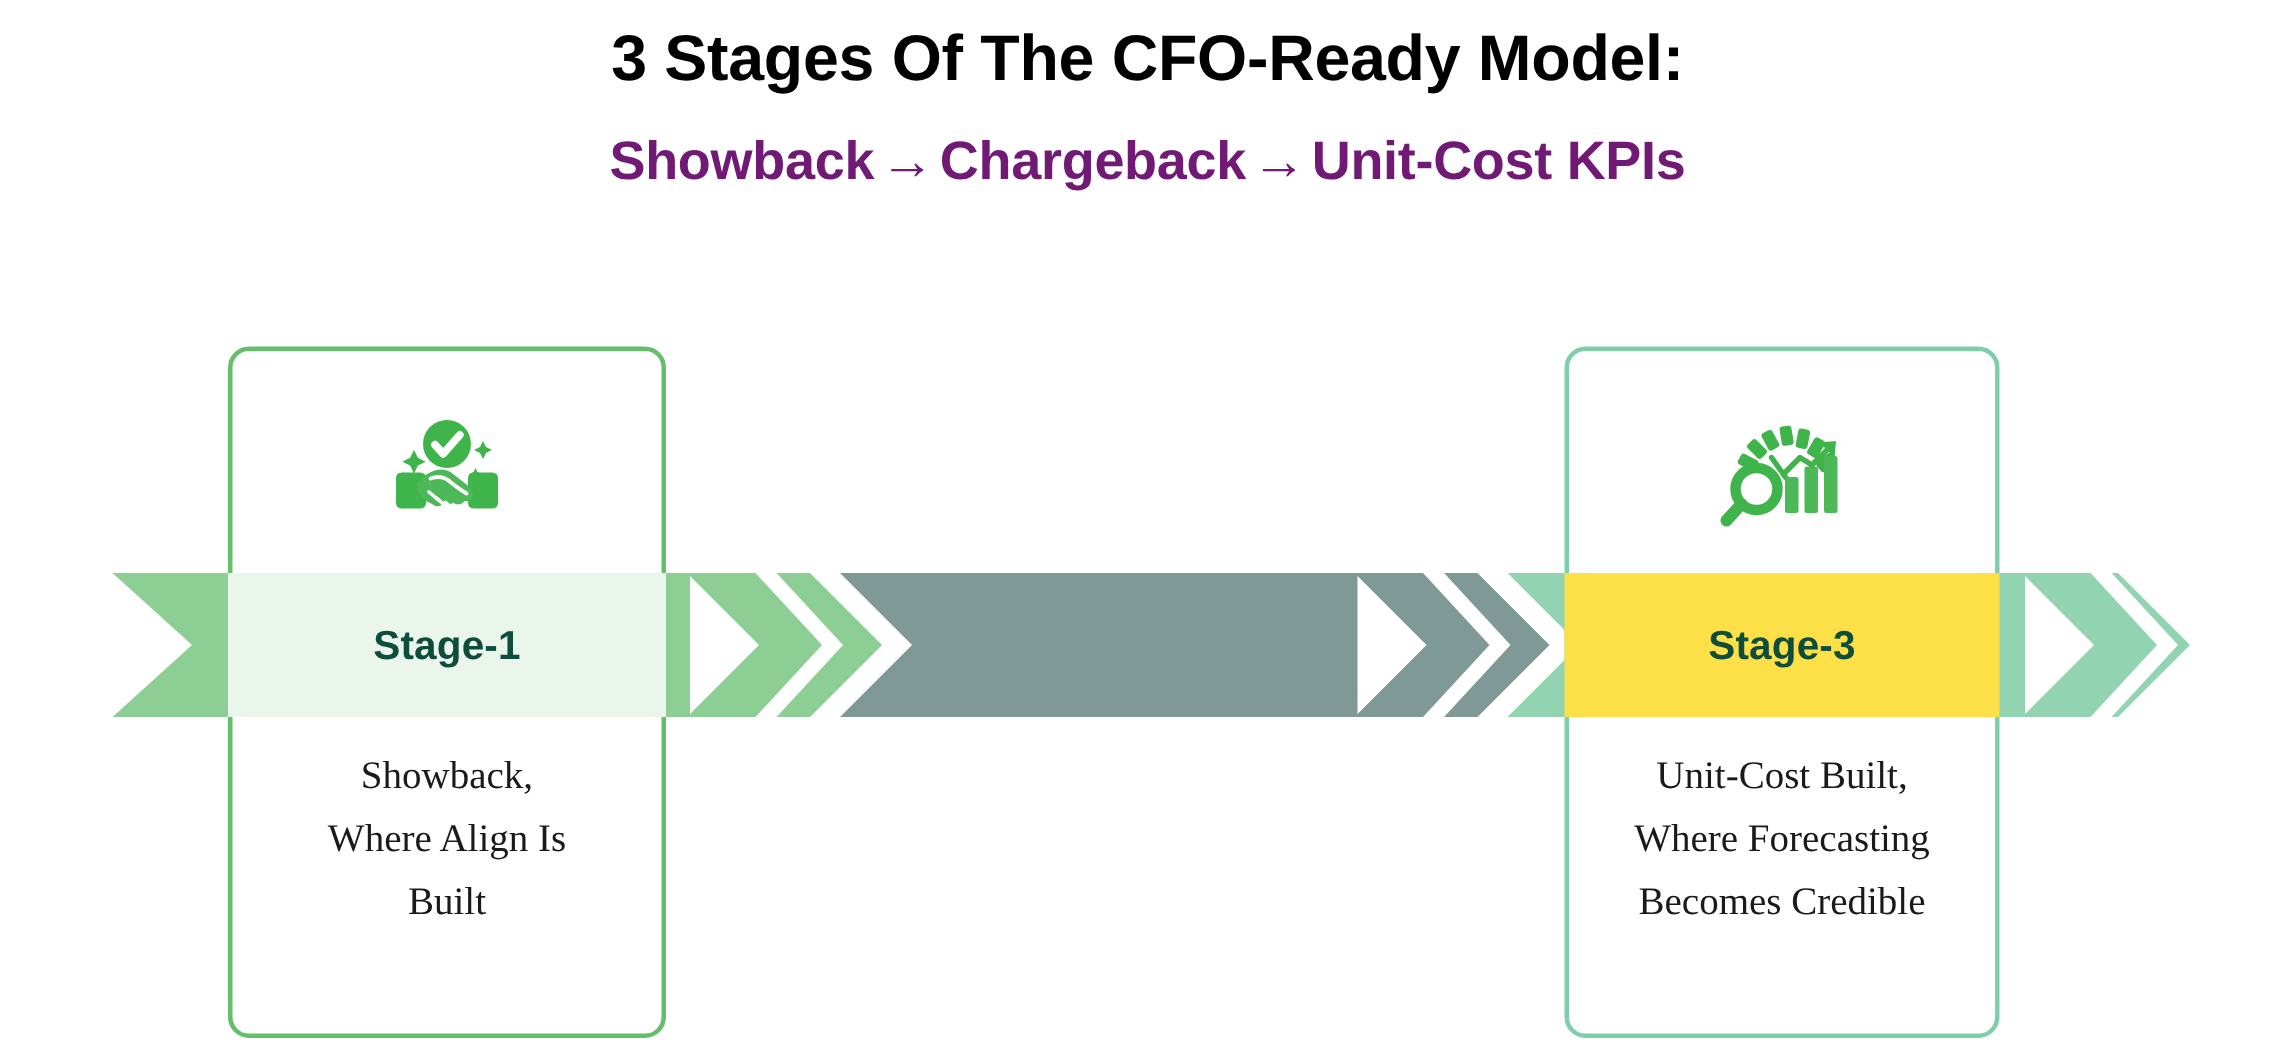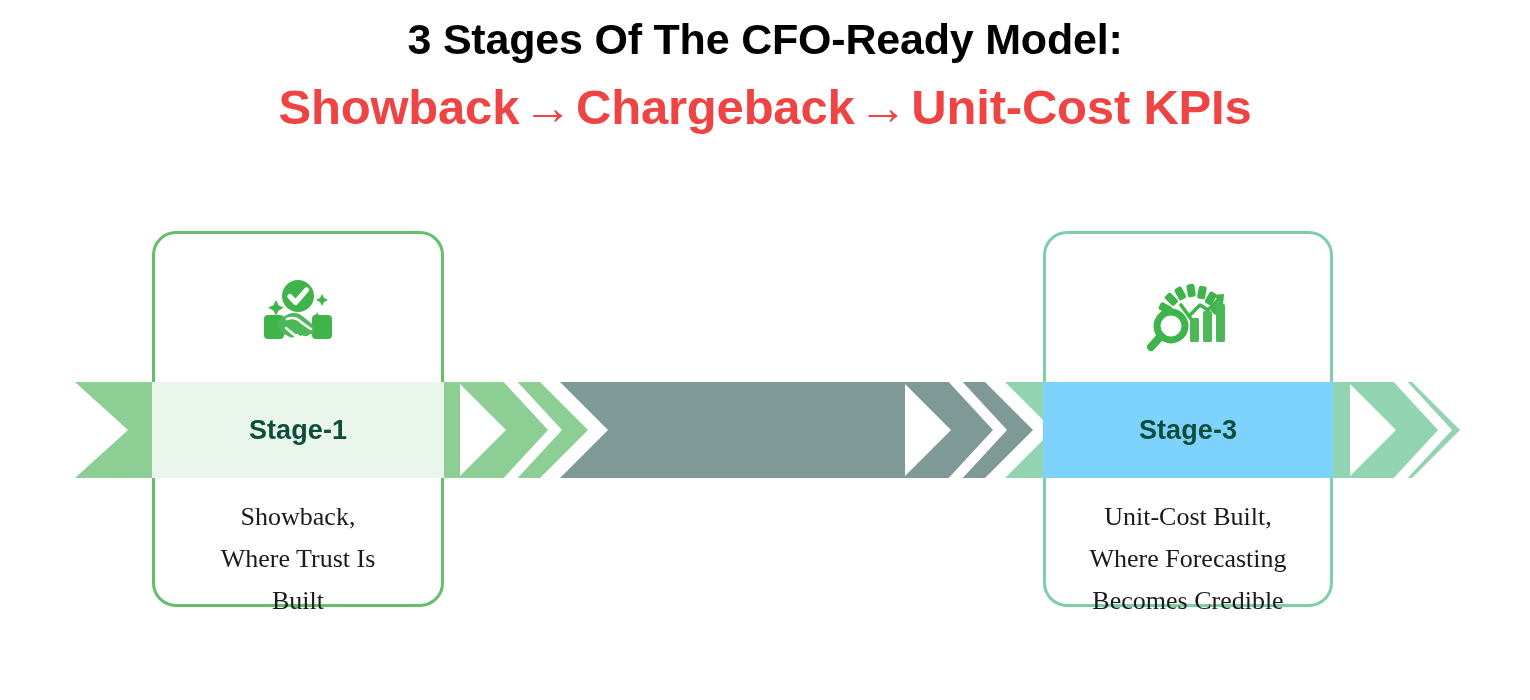--- a/index.html
+++ b/index.html
@@ -29,23 +29,23 @@
   }
   .title-line1 {
     font-size: 43px;
     font-weight: bold;
     color: #000000;
     letter-spacing: -0.2px;
     line-height: 62px;
     white-space: nowrap;
   }
   .title-line2 {
-    font-size: 49px;
-    font-weight: bold;
-    color: #ef4444;
+    font-size: 36px;
+    font-weight: bold;
+    color: #701a75;
     letter-spacing: -0.2px;
     line-height: 74px;
     white-space: nowrap;
   }
   .title-line2 .arrow-glyph {
     font-weight: bold;
     padding: 0 4px;
   }
 
   
@@ -57,25 +57,25 @@
     height: 96px;
   }
   .band-layer svg {
     display: block;
   }
 
   
   .card {
     position: absolute;
     top: 231px;
-    height: 376px;
+    height: 461px;
     background: transparent;
     border-style: solid;
     border-width: 3px;
-    border-radius: 24px;
+    border-radius: 14px;
     box-sizing: border-box;
   }
   .card .card-inner {
     position: relative;
     width: 100%;
     height: 100%;
   }
 
   .card-icon {
     position: absolute;
@@ -115,21 +115,21 @@
     font-size: 26px;
     line-height: 42px;
     color: #1A1A1A;
     font-weight: normal;
     font-family: Liberation Serif, serif;
   }
 
   
   .strip-green  { background: #EAF6EC; }
   .strip-gray   { background: #EFF1F1; }
-  .strip-mint   { background: #7dd3fc; }
+  .strip-mint   { background: #fde047; }
 </style>
 </head>
 <body>
 
 <div id="stage">
 
   <div class="title-block">
     <div class="title-line1">3 Stages Of The CFO-Ready Model:</div>
     <div class="title-line2">
       <span>Showback</span><span class="arrow-glyph">→</span><span>Chargeback</span><span class="arrow-glyph">→</span><span>Unit-Cost KPIs</span>
@@ -193,21 +193,21 @@
           <path d="M35 60 l7 6" stroke="#ffffff" stroke-width="2.4" stroke-linecap="round"></path>
           <path d="M41 63 l6 5" stroke="#ffffff" stroke-width="2.4" stroke-linecap="round"></path>
           <path d="M31 47 q8 -3 14 3 q5 4 10 7" stroke="#ffffff" stroke-width="2.6" fill="none" stroke-linecap="round"></path>
         </svg>
       </div>
       <div class="card-stage-strip strip-green">
         <span class="card-stage-label">Stage-1</span>
       </div>
       <div class="card-desc">
         <div>Showback,</div>
-        <div>Where Trust Is</div>
+        <div>Where Align Is</div>
         <div>Built</div>
       </div>
     </div>
   </div>
 
 
   <div class="card" style="left:1043px; width:290px; border-color:#7ECFA9;">
     <div class="card-inner">
       <div class="card-icon">
         <svg width="86" height="80" viewBox="0 0 86 80" xmlns="http://www.w3.org/2000/svg">

